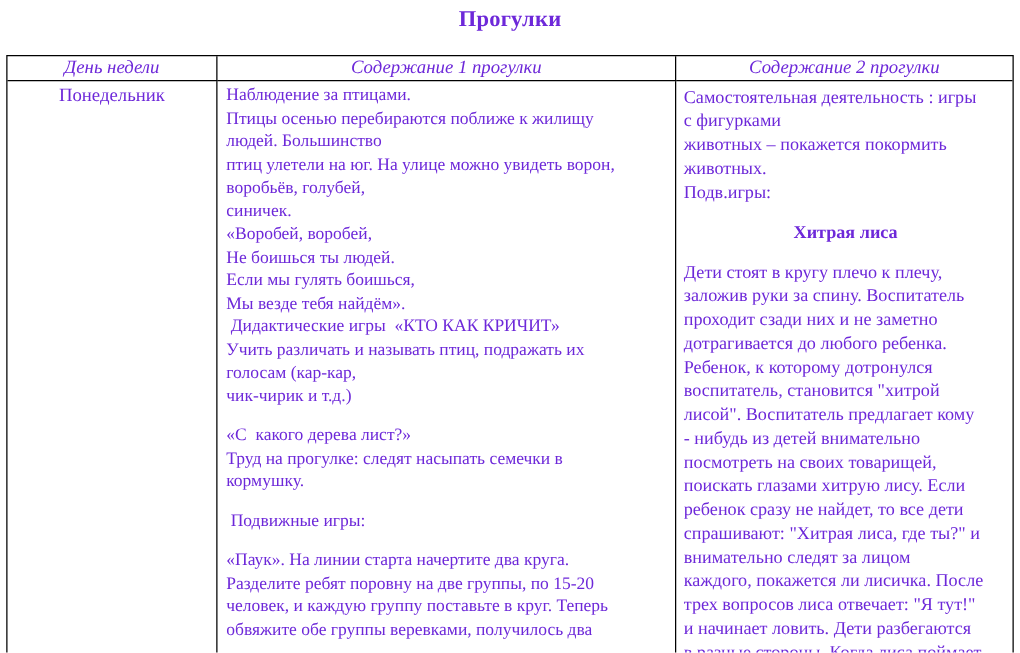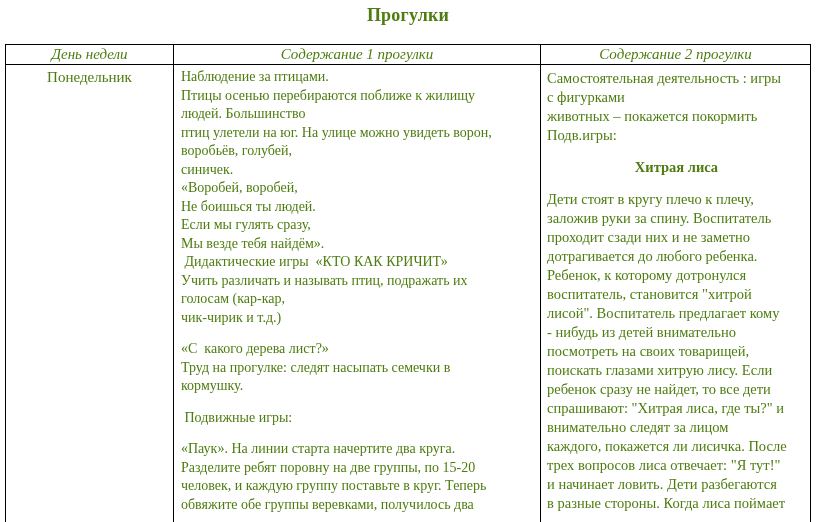--- a/index.html
+++ b/index.html
@@ -2,21 +2,21 @@
 <html><head>
 <meta charset="utf-8">
 <style>
   html,body { margin:0; padding:0; }
   #page {
     position:relative;
     width:816px; height:522px;
     background:#ffffff;
     overflow:hidden;
     font-family:"Liberation Serif", serif;
-    color:#4d7c0f;
+    color:#6d28d9;
   }
   .doc-title {
     position:absolute;
     top:5px; left:0; width:100%;
     text-align:center;
     font-size:18px;
     font-weight:bold;
     letter-spacing:0.2px;
   }
   .walk-table {
@@ -74,21 +74,21 @@
     <div class="cell day-cell border-r">Понедельник</div>
     <div class="cell content-cell-1 border-r">
         <div class="tline">Наблюдение за птицами.</div>
         <div class="tline">Птицы осенью перебираются поближе к жилищу</div>
         <div class="tline">людей. Большинство</div>
         <div class="tline">птиц улетели на юг. На улице можно увидеть ворон,</div>
         <div class="tline">воробьёв, голубей,</div>
         <div class="tline">синичек.</div>
         <div class="tline">«Воробей, воробей,</div>
         <div class="tline">Не боишься ты людей.</div>
-        <div class="tline">Если мы гулять сразу,</div>
+        <div class="tline">Если мы гулять боишься,</div>
         <div class="tline">Мы везде тебя найдём».</div>
         <div class="tline"> Дидактические игры  «КТО КАК КРИЧИТ»</div>
         <div class="tline">Учить различать и называть птиц, подражать их</div>
         <div class="tline">голосам (кар-кар,</div>
         <div class="tline">чик-чирик и т.д.)</div>
         <div class="tline blank"></div>
         <div class="tline">«С  какого дерева лист?»</div>
         <div class="tline">Труд на прогулке: следят насыпать семечки в</div>
         <div class="tline">кормушку.</div>
         <div class="tline blank"></div>
@@ -96,20 +96,21 @@
         <div class="tline blank"></div>
         <div class="tline">«Паук». На линии старта начертите два круга.</div>
         <div class="tline">Разделите ребят поровну на две группы, по 15-20</div>
         <div class="tline">человек, и каждую группу поставьте в круг. Теперь</div>
         <div class="tline">обвяжите обе группы веревками, получилось два</div>
       </div>
     <div class="cell content-cell-2">
         <div class="tline">Самостоятельная деятельность : игры</div>
         <div class="tline">с фигурками</div>
         <div class="tline">животных – покажется покормить</div>
+        <div class="tline">животных.</div>
         <div class="tline">Подв.игры:</div>
         <div class="tline blank"></div>
         <div class="tline bold">Хитрая лиса</div>
         <div class="tline blank"></div>
         <div class="tline">Дети стоят в кругу плечо к плечу,</div>
         <div class="tline">заложив руки за спину. Воспитатель</div>
         <div class="tline">проходит сзади них и не заметно</div>
         <div class="tline">дотрагивается до любого ребенка.</div>
         <div class="tline">Ребенок, к которому дотронулся</div>
         <div class="tline">воспитатель, становится "хитрой</div>

